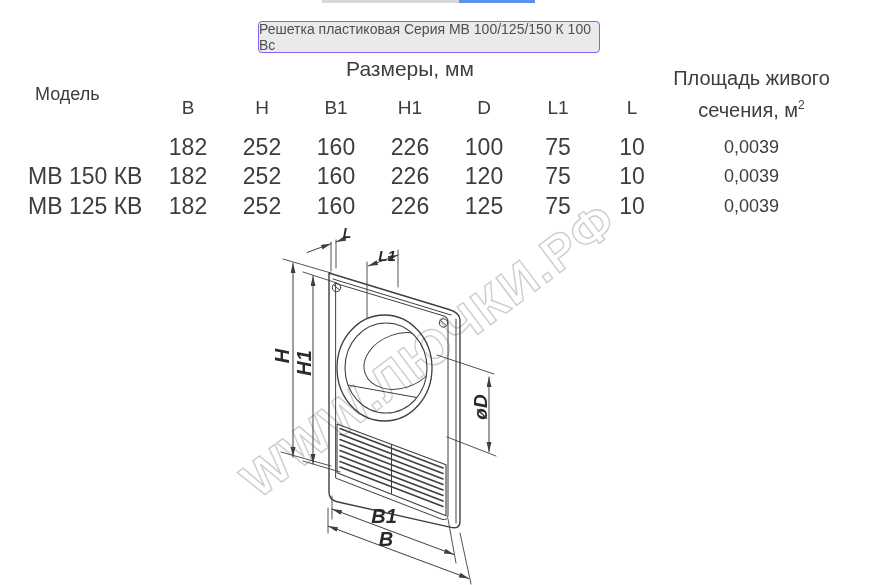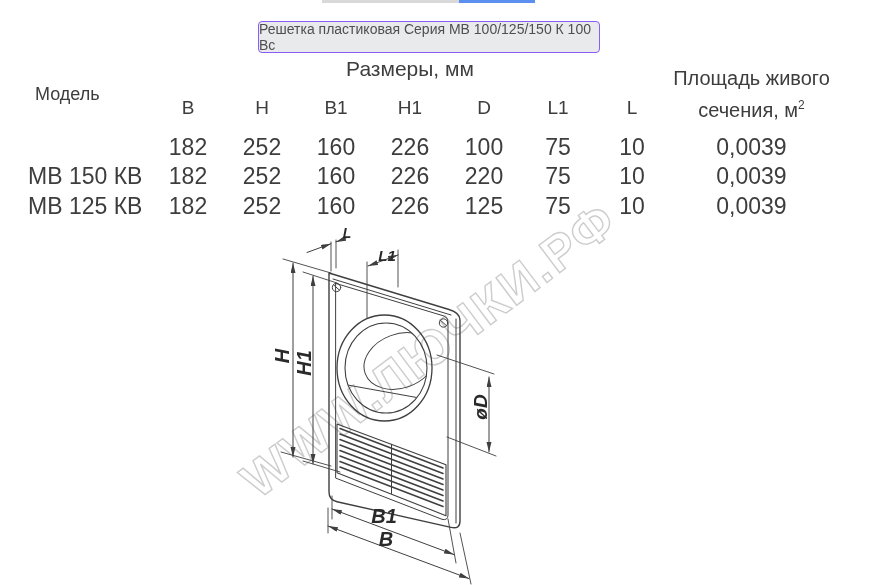--- a/index.html
+++ b/index.html
@@ -21,21 +21,21 @@
   .tbl{position:absolute;left:28px;top:55px;display:grid;
        grid-template-columns:123px 74px 74px 74px 74px 74px 74px 74px 165px;
        grid-template-rows:28px 50px 29px 29px 30px;z-index:2;}
   .cell{display:flex;align-items:center;justify-content:center;white-space:nowrap;}
   .model-h{grid-column:1;grid-row:1/3;justify-content:flex-start;padding-left:7px;font-size:18px;}
   .sizes-h{grid-column:2/9;grid-row:1;font-size:21px;}
   .area-h{grid-column:9;grid-row:1/3;flex-direction:column;font-size:20px;line-height:27px;}
   .sub-h{grid-row:2;font-size:19px;}
   .model-c{justify-content:flex-start;font-size:23px;}
   .num-c{font-size:23px;}
-  .area-c{font-size:23px;}
+  .area-c{font-size:18px;}
   sup{font-size:12px;}
 
   
   .watermark{position:absolute;left:429px;top:350px;z-index:1;white-space:nowrap;
       transform:translate(-50%,-50%) rotate(-37deg);
       font-size:50px;font-weight:bold;letter-spacing:2px;
       color:transparent;-webkit-text-stroke:1.4px #cdcdcd;}
 
   
   svg.drawing{position:absolute;left:0;top:0;z-index:3;pointer-events:none;}
@@ -73,21 +73,21 @@
     <div class="cell num-c" style="grid-row:3;grid-column:6">100</div>
     <div class="cell num-c" style="grid-row:3;grid-column:7">75</div>
     <div class="cell num-c" style="grid-row:3;grid-column:8">10</div>
     <div class="cell area-c" style="grid-row:3;grid-column:9">0,0039</div>
 
     <div class="cell model-c" style="grid-row:4">МВ 150 КВ</div>
     <div class="cell num-c" style="grid-row:4;grid-column:2">182</div>
     <div class="cell num-c" style="grid-row:4;grid-column:3">252</div>
     <div class="cell num-c" style="grid-row:4;grid-column:4">160</div>
     <div class="cell num-c" style="grid-row:4;grid-column:5">226</div>
-    <div class="cell num-c" style="grid-row:4;grid-column:6">220</div>
+    <div class="cell num-c" style="grid-row:4;grid-column:6">120</div>
     <div class="cell num-c" style="grid-row:4;grid-column:7">75</div>
     <div class="cell num-c" style="grid-row:4;grid-column:8">10</div>
     <div class="cell area-c" style="grid-row:4;grid-column:9">0,0039</div>
 
     <div class="cell model-c" style="grid-row:5">МВ 125 КВ</div>
     <div class="cell num-c" style="grid-row:5;grid-column:2">182</div>
     <div class="cell num-c" style="grid-row:5;grid-column:3">252</div>
     <div class="cell num-c" style="grid-row:5;grid-column:4">160</div>
     <div class="cell num-c" style="grid-row:5;grid-column:5">226</div>
     <div class="cell num-c" style="grid-row:5;grid-column:6">125</div>

